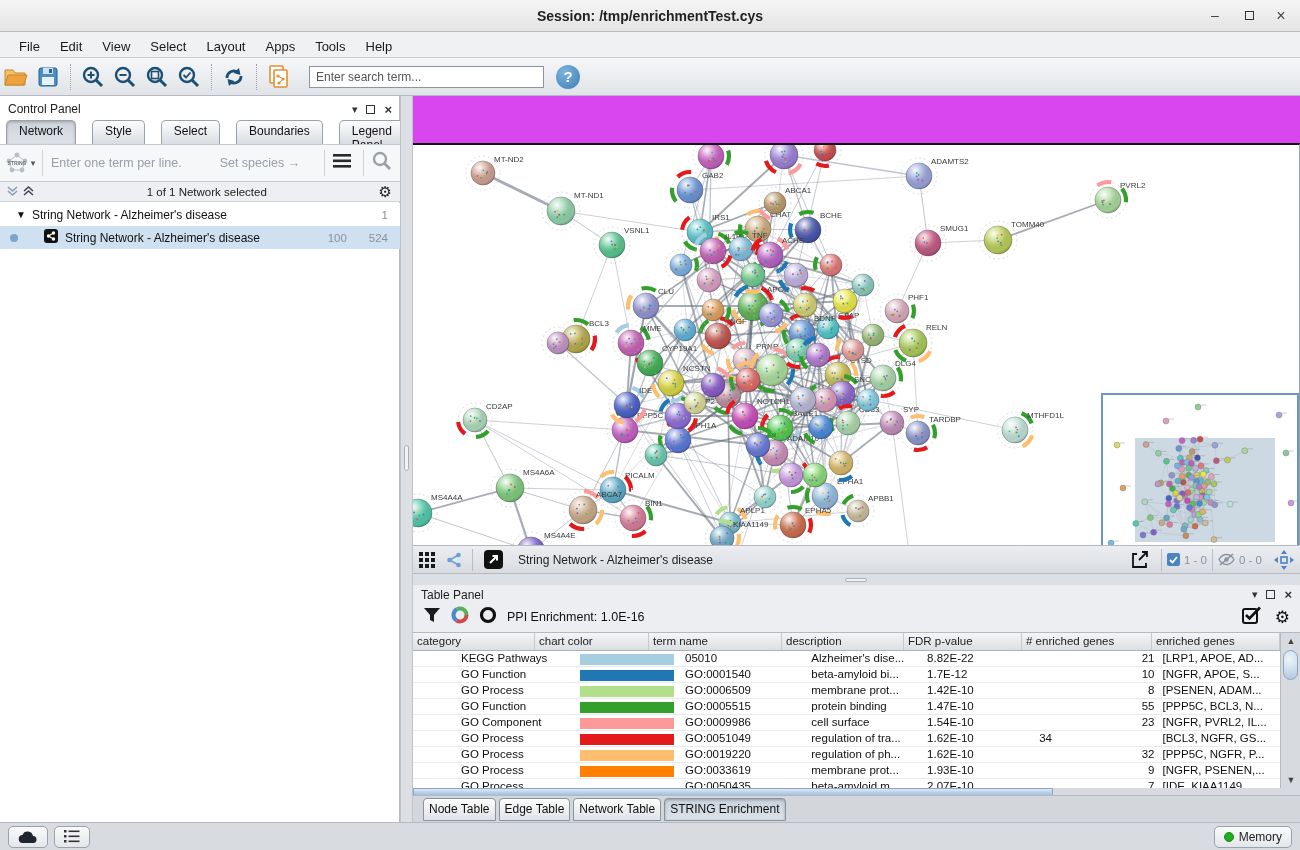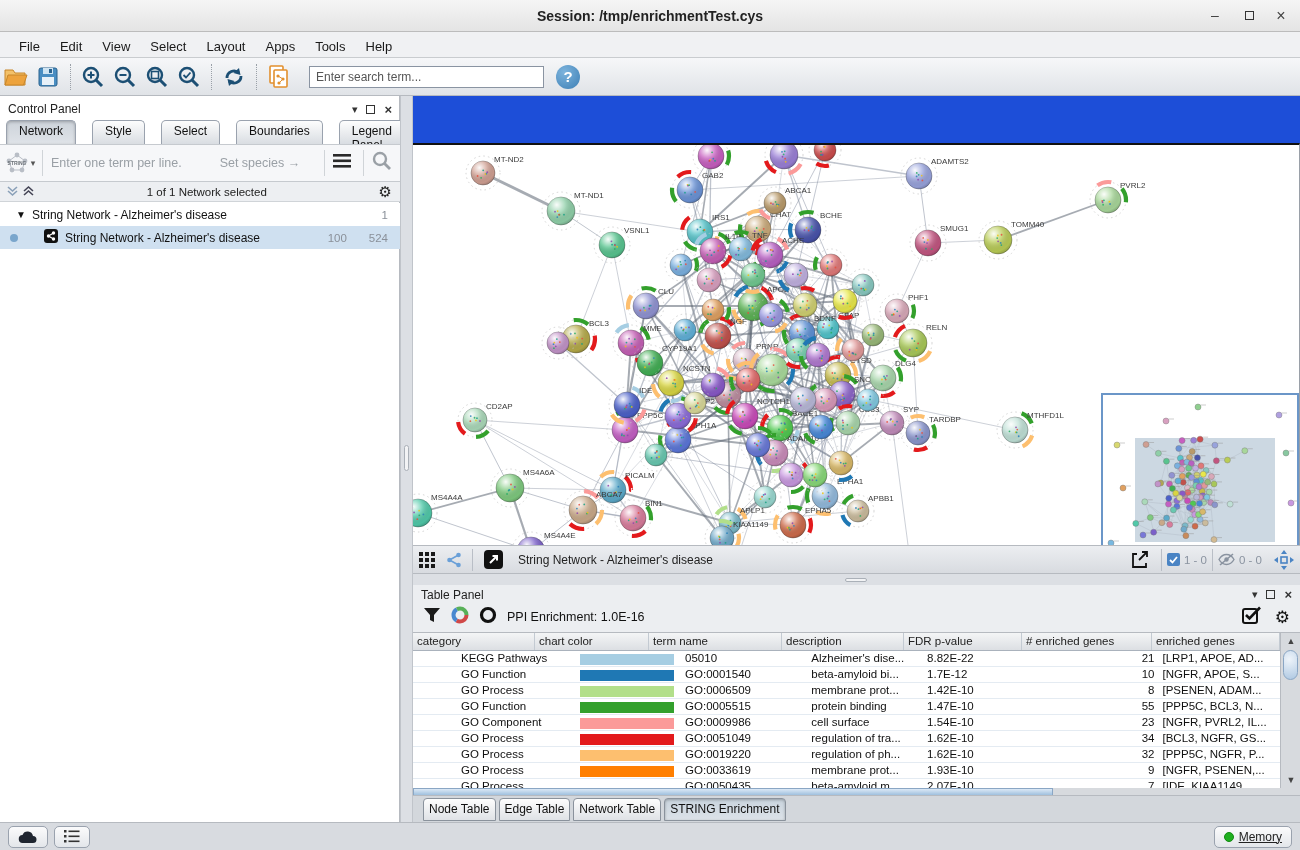--- a/index.html
+++ b/index.html
@@ -1,19 +1,19 @@
 <!DOCTYPE html>
 <html><head>
 <meta charset="utf-8">
 <style>
   * { box-sizing: border-box; margin: 0; padding: 0; }
   html,body { width:1300px; height:850px; overflow:hidden;
     font-family:"Liberation Sans","DejaVu Sans",sans-serif; background:#dfe2e6; }
   .abs { position:absolute; }
-  #app { position:relative; width:1300px; height:850px; background:#1d4ed8; }
+  #app { position:relative; width:1300px; height:850px; background:#d946ef; }
 
   
   #titlebar { left:0; top:0; width:1300px; height:32px;
     background:linear-gradient(#f5f5f5,#e4e4e4); border-bottom:1px solid #bcbcbc; }
   #title-text { width:100%; text-align:center; line-height:32px; font-weight:bold;
     font-size:14px; color:#222; }
   .win-ctl { top:6px; width:26px; height:20px; text-align:center; line-height:19px;
     font-size:14px; color:#444; cursor:default; }
 
   
@@ -96,21 +96,21 @@
   .btab { padding:3px 5px 4px; font-size:12px; color:#111; background:linear-gradient(#fdfdfd,#dfe2e6);
     border:1px solid #8a929c; border-radius:4px 4px 0 0; }
   .btab.sel { background:linear-gradient(#c9d4de,#dce2e8); box-shadow:inset 0 1px 3px rgba(0,0,0,.28); }
 
   
   #statusbar { left:0; top:822px; width:1300px; height:28px; background:#d8dbe0;
     border-top:1px solid #b6bac0; display:flex; align-items:center; padding:0 8px; gap:6px;}
   .sb-btn { height:22px; border:1px solid #9aa2ae; border-radius:5px;
     background:linear-gradient(#fbfbfc,#e3e6ea); display:flex; align-items:center; gap:5px;
     padding:0 9px; font-size:12px; color:#222;}
-  #memory-btn { margin-left:auto;text-decoration:underline; }
+  #memory-btn { margin-left:auto; }
   .dot { width:10px; height:10px; border-radius:50%; background:#1faf1f; border:1px solid #128a12;}
   svg text { font-family:"Liberation Sans","DejaVu Sans",sans-serif; }
 </style>
 </head>
 <body>
 
 <div id="app">
 
   <div id="titlebar" class="abs">
     <div id="title-text">Session: /tmp/enrichmentTest.cys</div>
@@ -2575,21 +2575,21 @@
               <span class="td" style="width: 128px;">[NGFR, PVRL2, IL...</span>
             </div>
             <div class="trow">
               <span class="td" style="width: 122px;">GO Process</span>
               <span class="td" style="width: 114px; display: flex;">
                 <span class="swatch" style="background: rgb(227, 26, 28);"></span>
               </span>
               <span class="td" style="width: 133px;">GO:0051049</span>
               <span class="td" style="width: 122px;">regulation of tra...</span>
               <span class="td" style="width: 118px;">1.62E-10</span>
-              <span class="td" style="width: 130px; text-align: right;">34</span>
+              <span class="td" style="width: 130px; ">34</span>
               <span class="td" style="width: 128px;">[BCL3, NGFR, GS...</span>
             </div>
             <div class="trow">
               <span class="td" style="width: 122px;">GO Process</span>
               <span class="td" style="width: 114px; display: flex;">
                 <span class="swatch" style="background: rgb(253, 191, 111);"></span>
               </span>
               <span class="td" style="width: 133px;">GO:0019220</span>
               <span class="td" style="width: 122px;">regulation of ph...</span>
               <span class="td" style="width: 118px;">1.62E-10</span>

